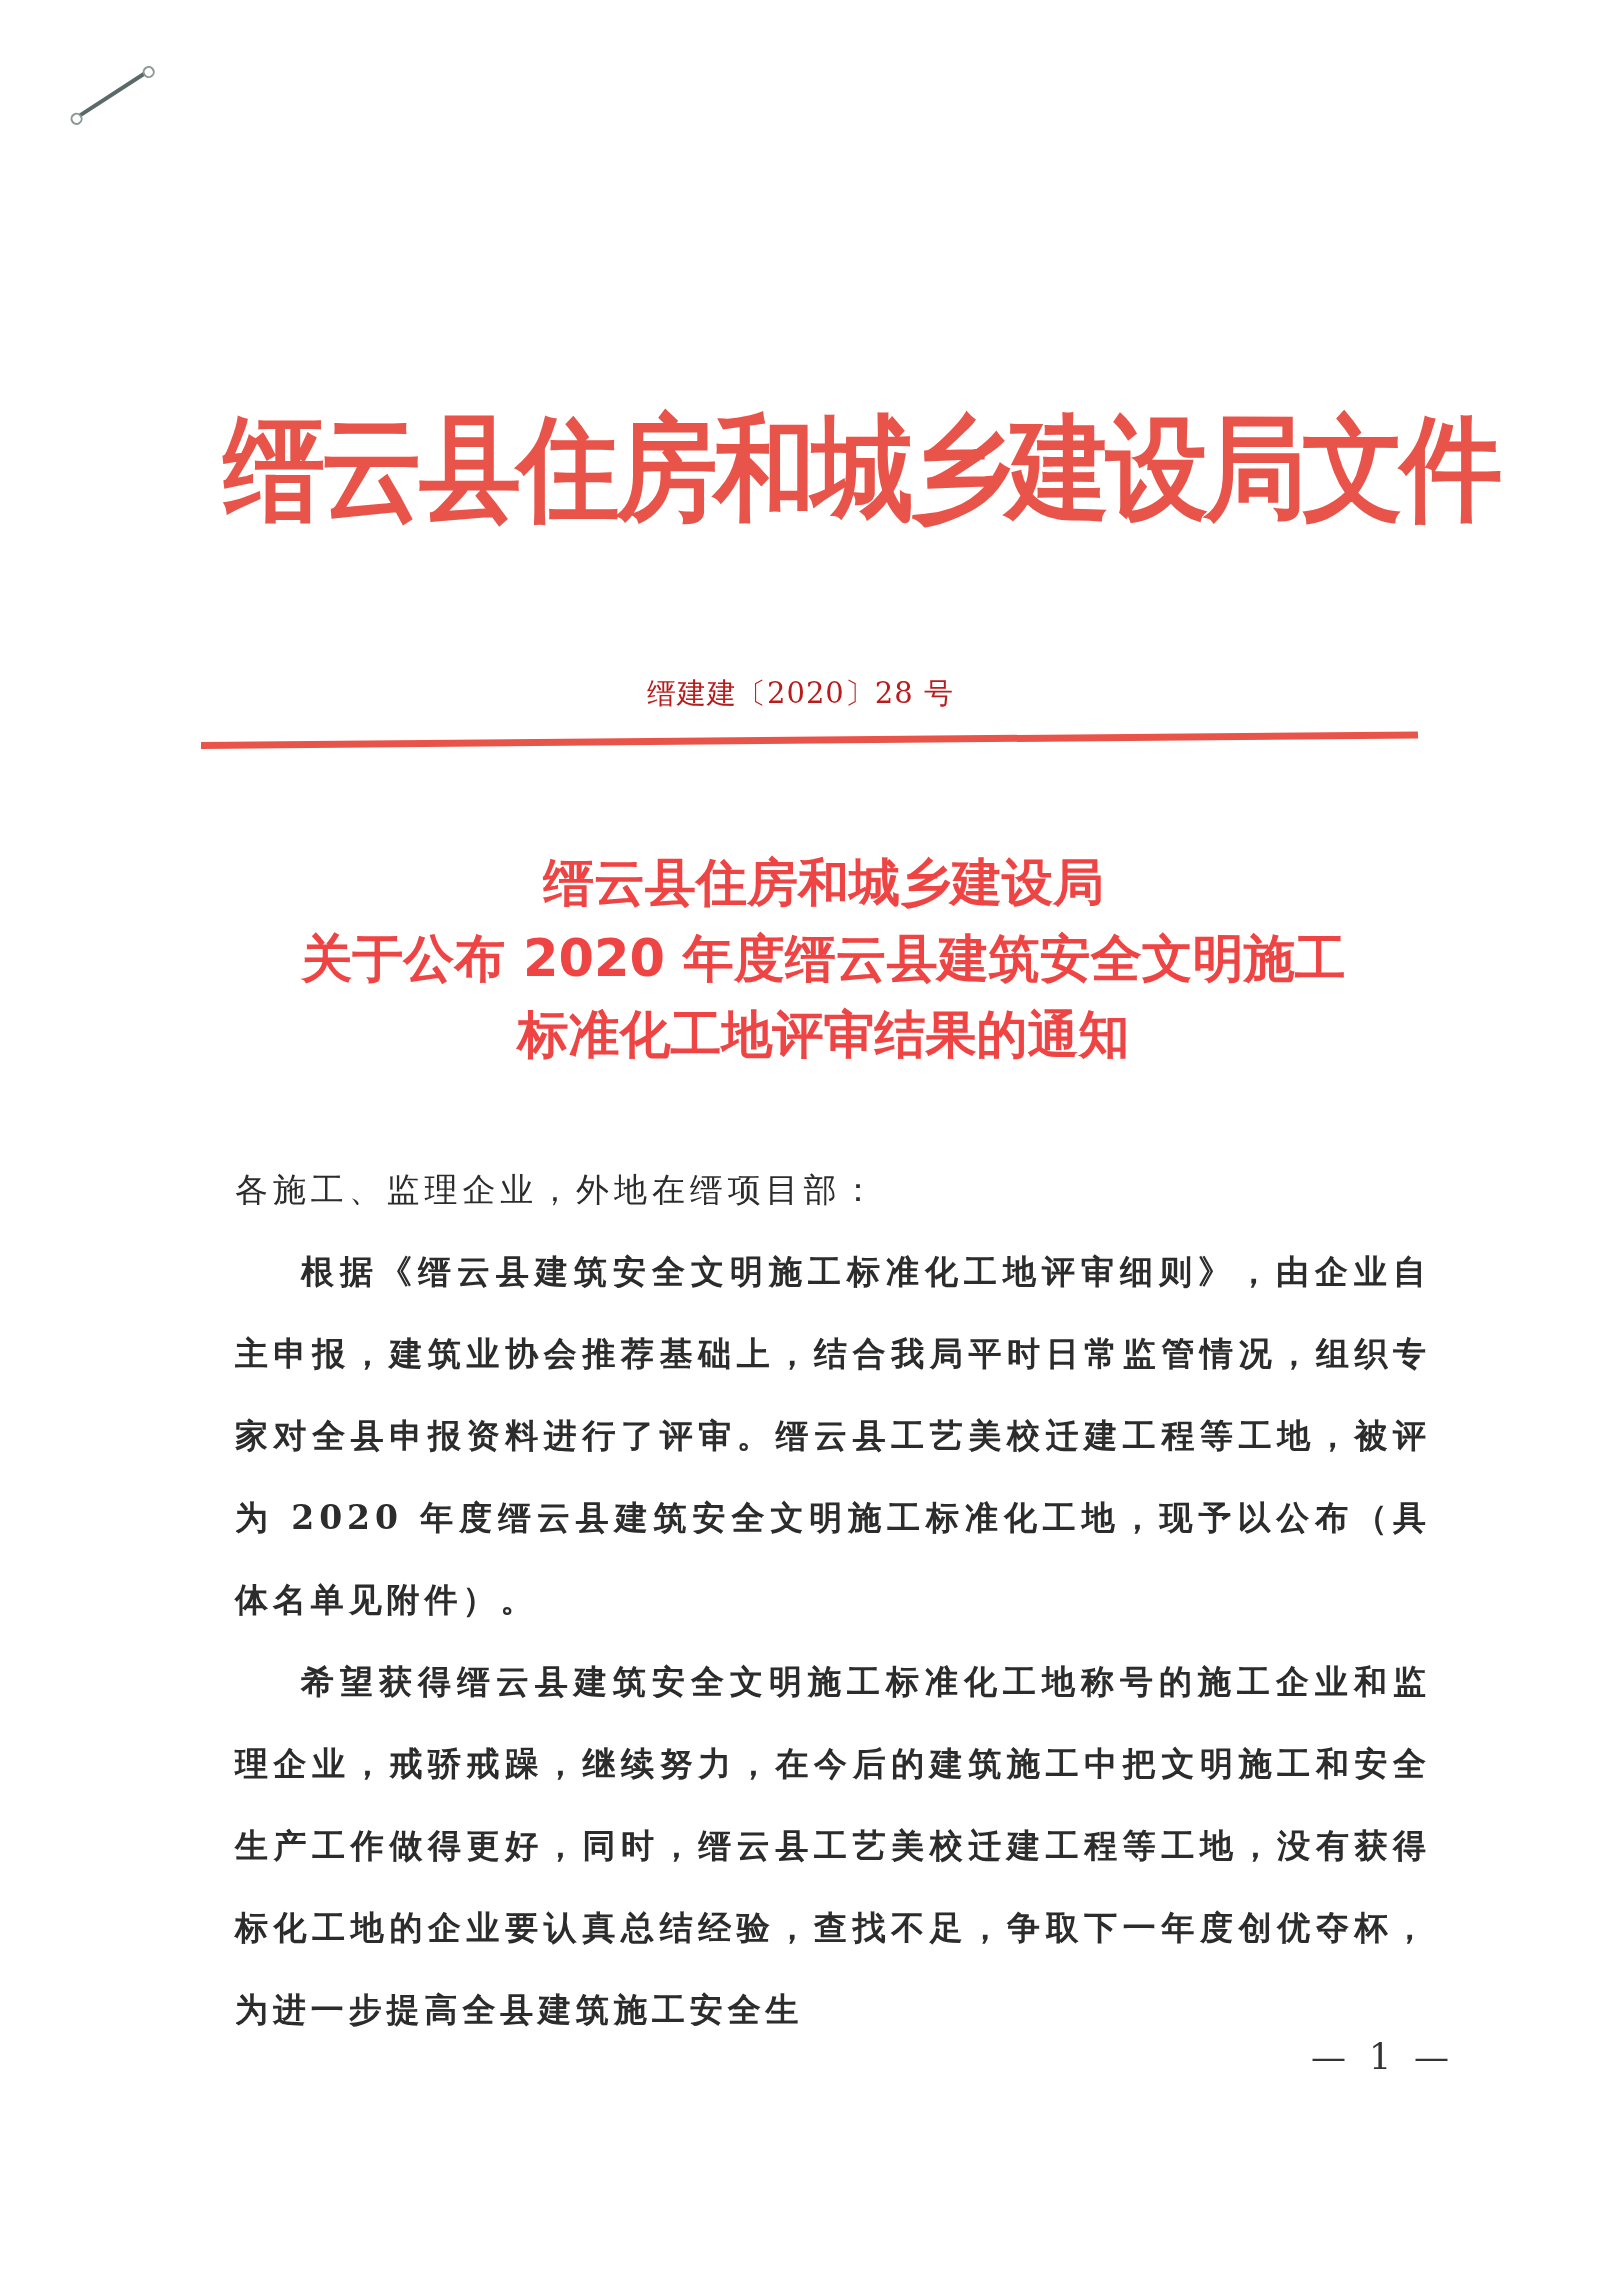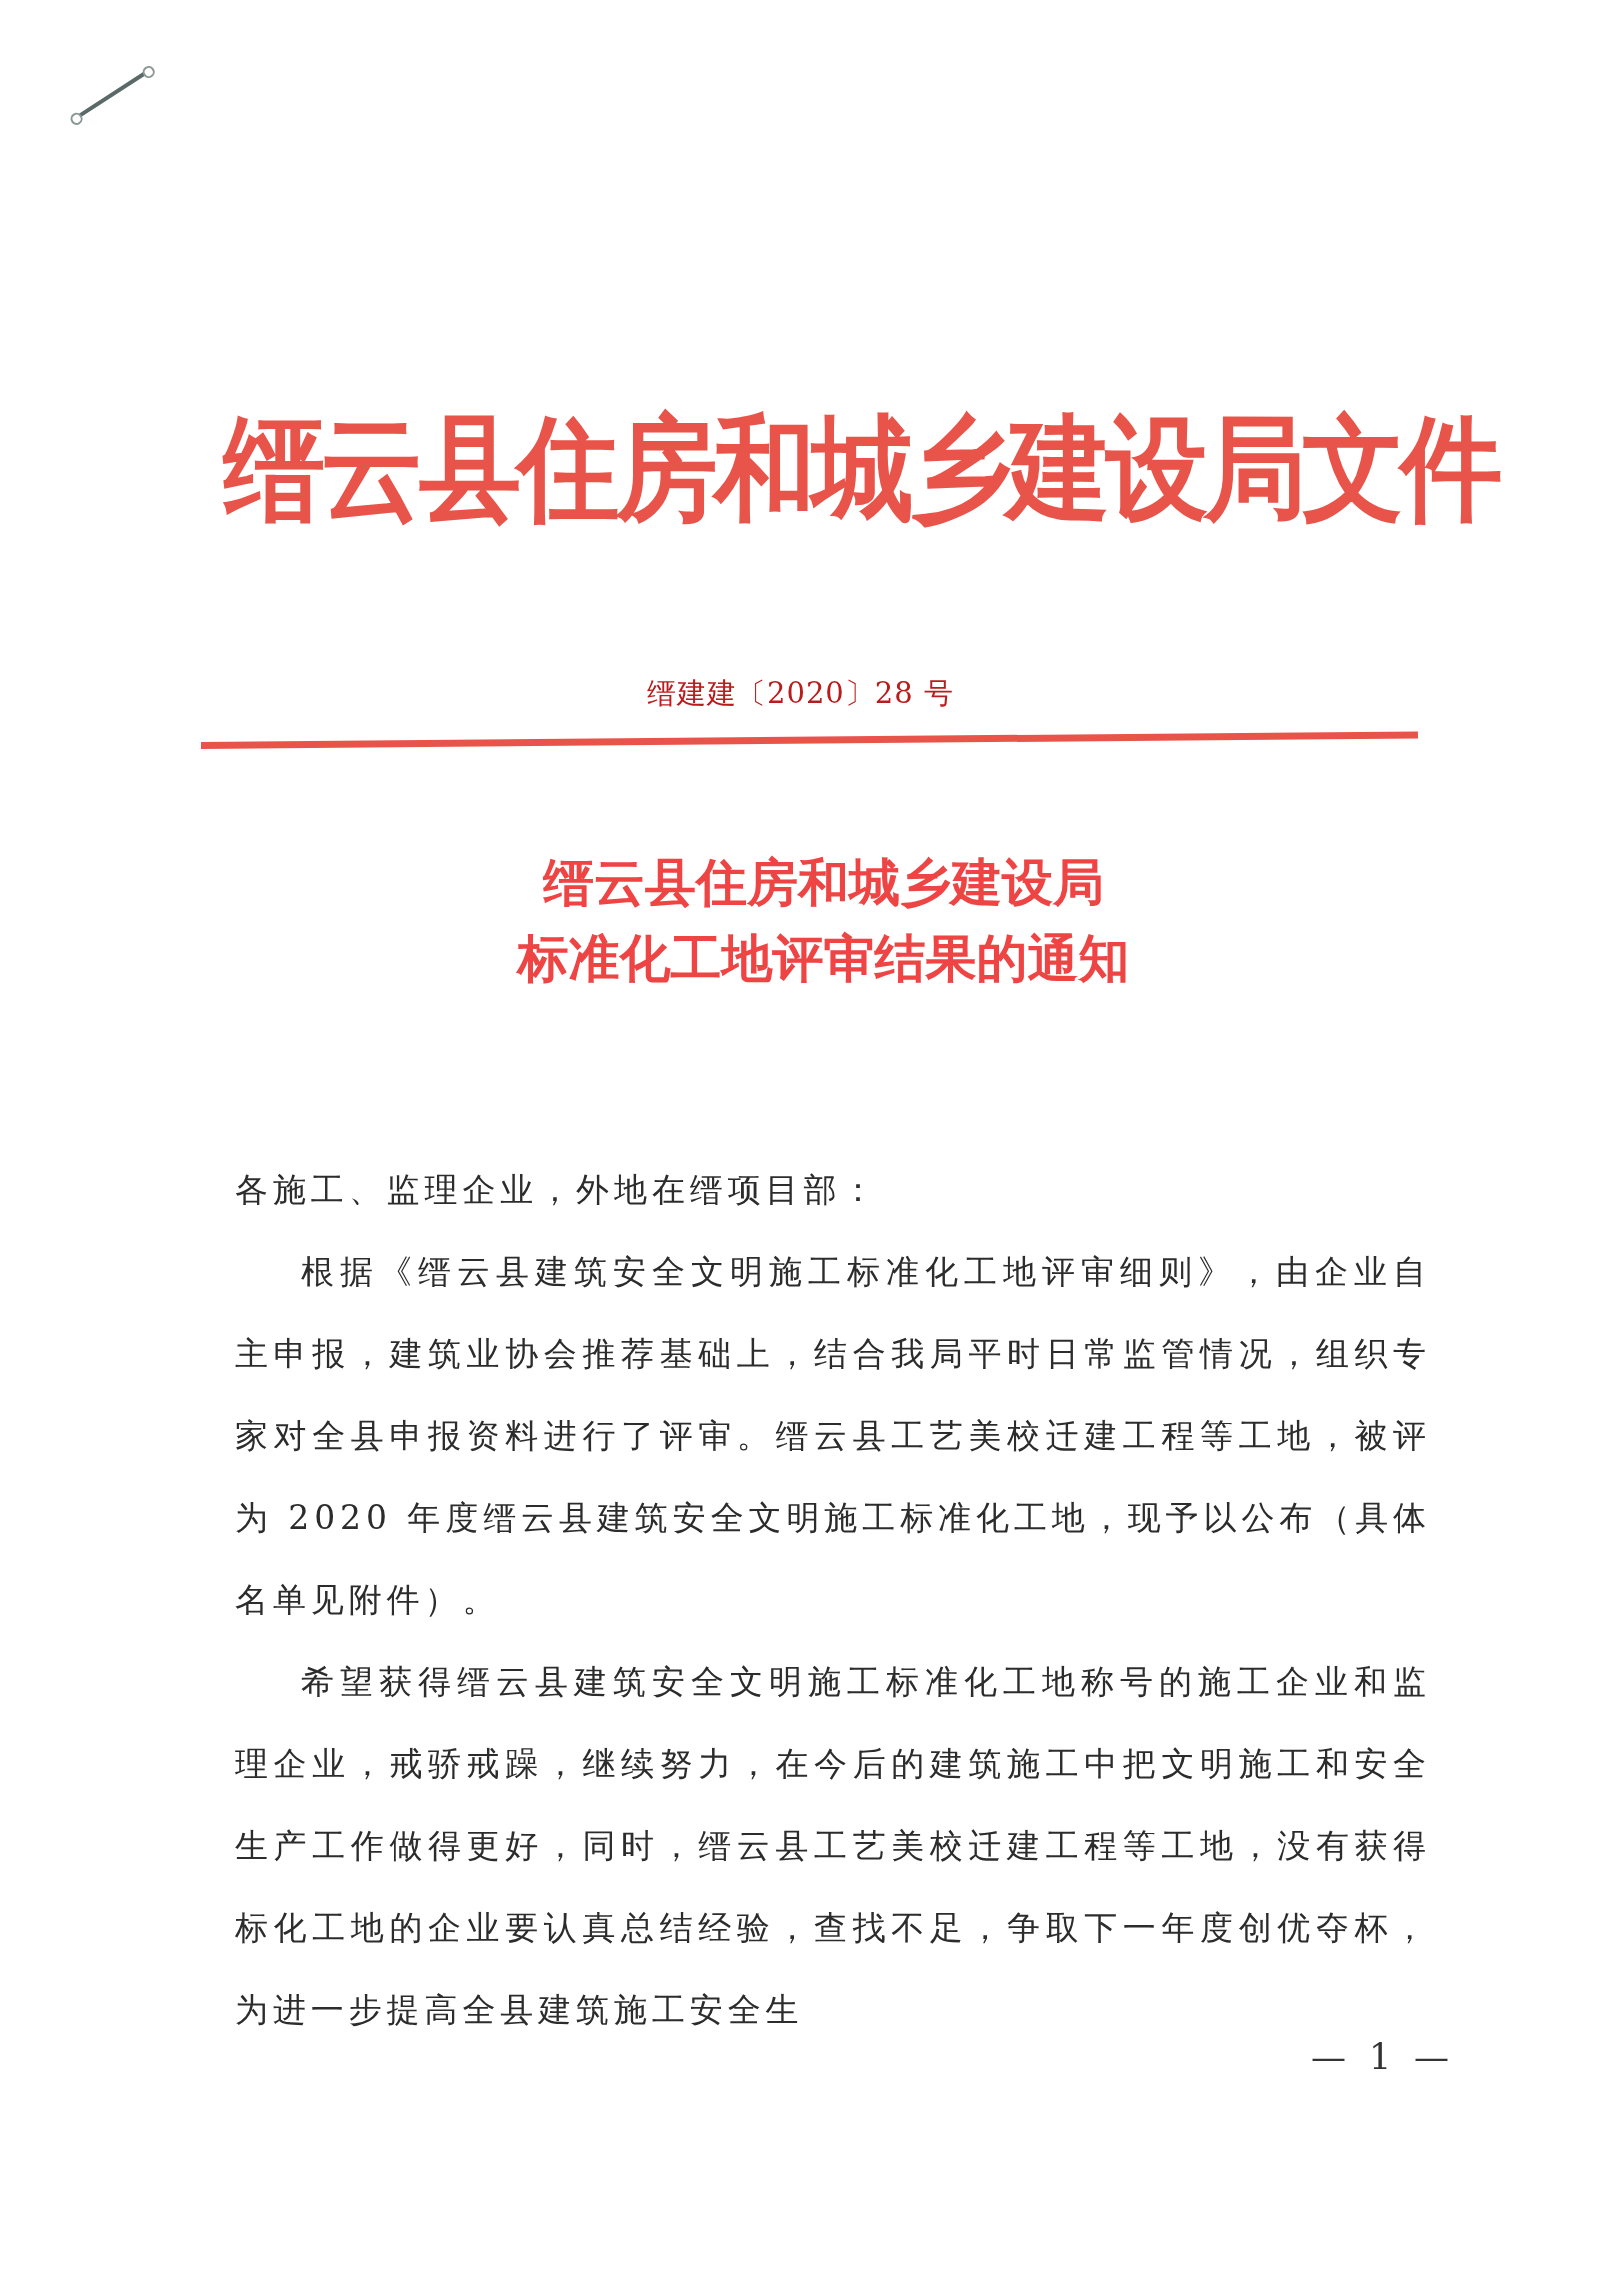--- a/index.html
+++ b/index.html
@@ -20,36 +20,37 @@
   .red-rule { position: absolute; left: 201px; top: 742px; width: 1217px; height: 6.9px;
               background: #e8544a; transform: rotate(-0.5deg); transform-origin: left center; }
   .title { position: absolute; left: 196px; top: 845px; width: 1255px; text-align: center;
            font-family: "DejaVu Sans", "Liberation Sans", sans-serif; font-weight: bold;
            font-size: 51px; line-height: 76px; color: #ef4444; letter-spacing: 0px; }
   .title div { white-space: nowrap; }
   .body { position: absolute; left: 235px; top: 1149px; width: 1196px;
           font-size: 33px; line-height: 82px; color: #2c2c2c; letter-spacing: 4.9px; }
   .body p { margin: 0; text-align: justify; text-align-last: left; }
   .body .salutation { margin-bottom: 0; }
-  .body .indent { text-indent: 2em; }
+  .body .indent { text-indent: 2em; font-weight: bold; }
   .page-number { position: absolute; left: 1311px; top: 2037px; font-size: 35px; color: #333; letter-spacing: 5.9px; white-space: nowrap; }
 </style>
 </head>
 <body>
 
 <div class="staple"></div>
 
 <div class="masthead">缙云县住房和城乡建设局文件</div>
 
 <div class="doc-number">缙建建〔2020〕28 号</div>
 
 <div class="red-rule"></div>
 
 <div class="title">
   <div>缙云县住房和城乡建设局</div>
+  <div>关于公布 2020 年度缙云县建筑安全文明施工</div>
   <div>标准化工地评审结果的通知</div>
 </div>
 
 <div class="body">
   <p class="salutation">各施工、监理企业，外地在缙项目部：</p>
   <p class="indent">根据《缙云县建筑安全文明施工标准化工地评审细则》，由企业自主申报，建筑业协会推荐基础上，结合我局平时日常监管情况，组织专家对全县申报资料进行了评审。缙云县工艺美校迁建工程等工地，被评为 2020 年度缙云县建筑安全文明施工标准化工地，现予以公布（具体名单见附件）。</p>
   <p class="indent">希望获得缙云县建筑安全文明施工标准化工地称号的施工企业和监理企业，戒骄戒躁，继续努力，在今后的建筑施工中把文明施工和安全生产工作做得更好，同时，缙云县工艺美校迁建工程等工地，没有获得标化工地的企业要认真总结经验，查找不足，争取下一年度创优夺杯，为进一步提高全县建筑施工安全生</p>
 </div>
 
 <div class="page-number">— 1 —</div>

